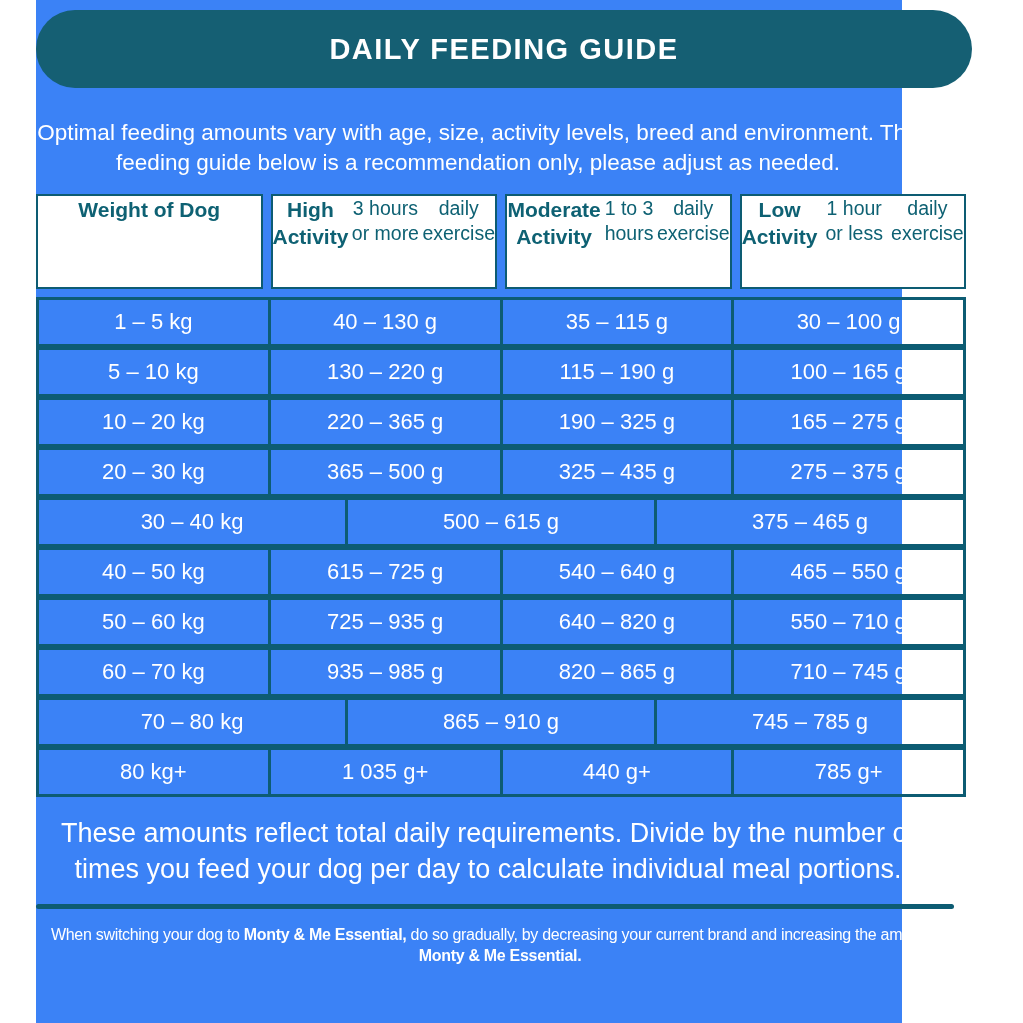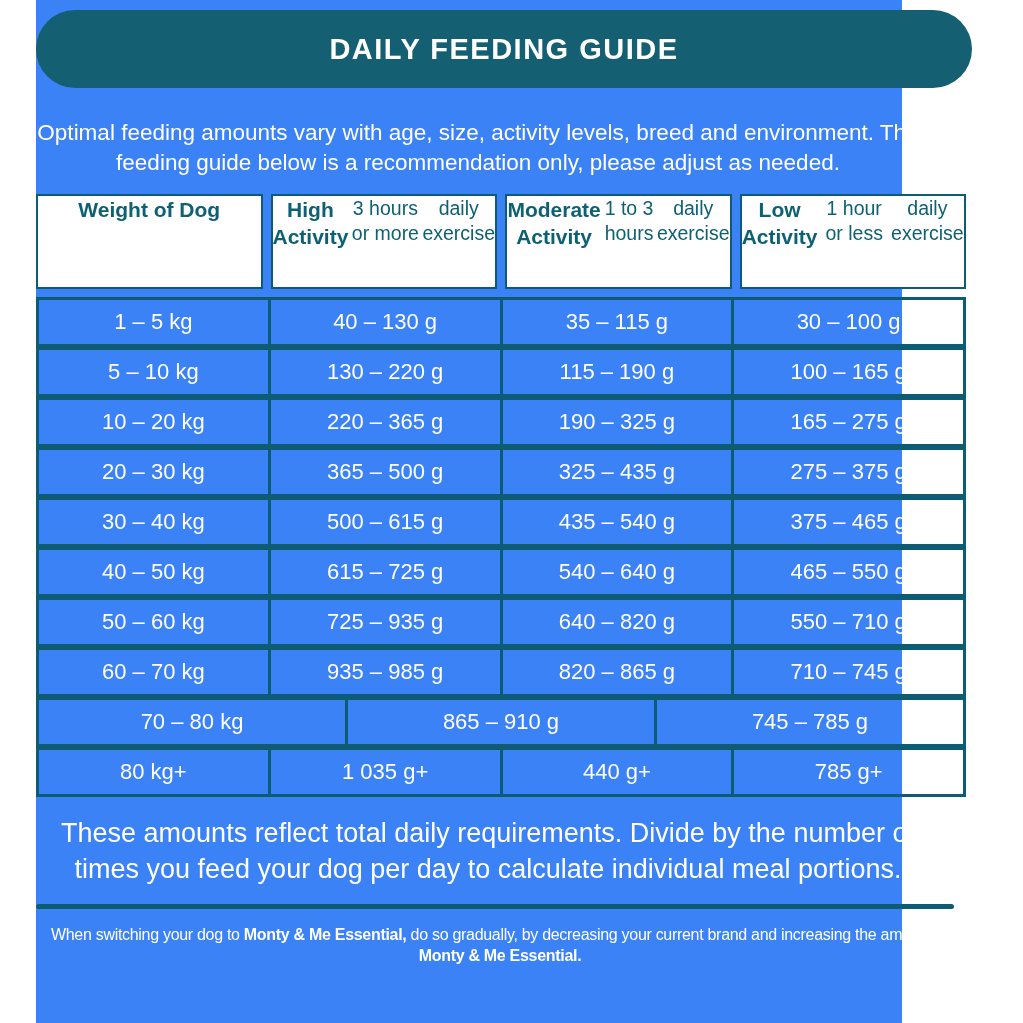--- a/index.html
+++ b/index.html
@@ -120,21 +120,20 @@
         </div>
         <div class="trow">
           <div class="td">20 – 30 kg</div>
           <div class="td">365 – 500 g</div>
           <div class="td">325 – 435 g</div>
           <div class="td">275 – 375 g</div>
         </div>
         <div class="trow">
           <div class="td">30 – 40 kg</div>
           <div class="td">500 – 615 g</div>
-          <div class="td">435 – 540 g</div>
           <div class="td">375 – 465 g</div>
         </div>
         <div class="trow">
           <div class="td">40 – 50 kg</div>
           <div class="td">615 – 725 g</div>
           <div class="td">540 – 640 g</div>
           <div class="td">465 – 550 g</div>
         </div>
         <div class="trow">
           <div class="td">50 – 60 kg</div>

